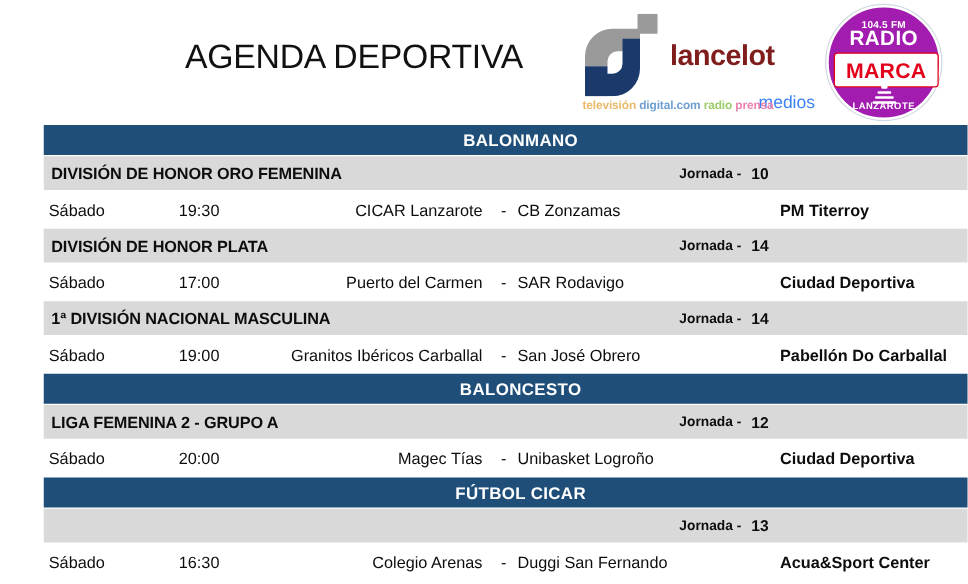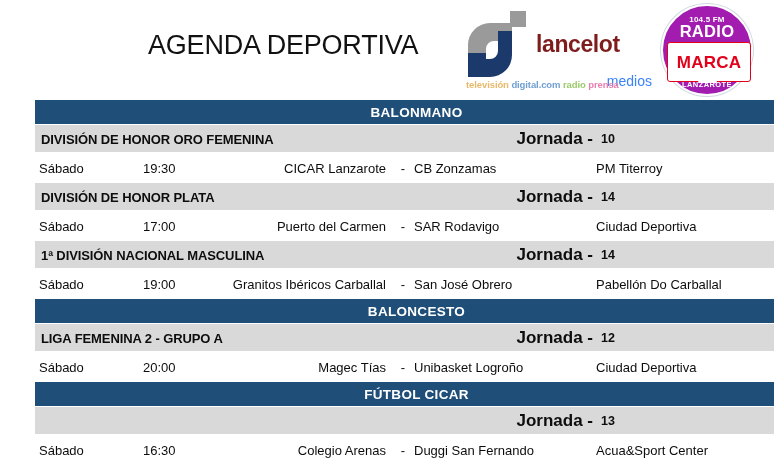--- a/index.html
+++ b/index.html
@@ -121,21 +121,21 @@
     font-weight: 700;
     color: #ffffff;
     letter-spacing: 0.3px;
     line-height: 1.05;
   }
   .marca-banner {
     position: absolute;
     top: 36px;
     left: 4px;
     width: 84px;
-    height: 40px;
+    height: 28px;
     background: #ffffff;
     border-radius: 3px;
     border: 1.5px solid #e2001a;
     box-sizing: border-box;
     display: flex;
     align-items: center;
     justify-content: center;
   }
   .marca-word {
     font-size: 17px;
@@ -218,21 +218,21 @@
     white-space: nowrap;
     letter-spacing: -0.1px;
   }
   .cat-jornada-label {
     position: absolute;
     left: 400px;
     width: 158px;
     text-align: right;
     top: 50%;
     transform: translateY(-50%);
-    font-size: 17px;
+    font-size: 11px;
     font-weight: 700;
     color: #0d0d0d;
     white-space: nowrap;
   }
   .cat-jornada-num {
     position: absolute;
     left: 566px;
     top: 50%;
     transform: translateY(-50%);
     font-size: 12.5px;
@@ -290,25 +290,25 @@
     position: absolute;
     left: 379px;
     top: 50%;
     transform: translateY(-50%);
     font-size: 13px;
     font-weight: 400;
     white-space: nowrap;
   }
   .m-venue {
     position: absolute;
-    left: 561px;
-    top: 50%;
-    transform: translateY(-50%);
-    font-size: 13px;
-    font-weight: 400;
+    left: 589px;
+    top: 50%;
+    transform: translateY(-50%);
+    font-size: 13px;
+    font-weight: 700;
     white-space: nowrap;
   }
 </style>
 </head>
 <body>
 
 <div class="header">
 
   <div class="page-title">AGENDA DEPORTIVA</div>
 

